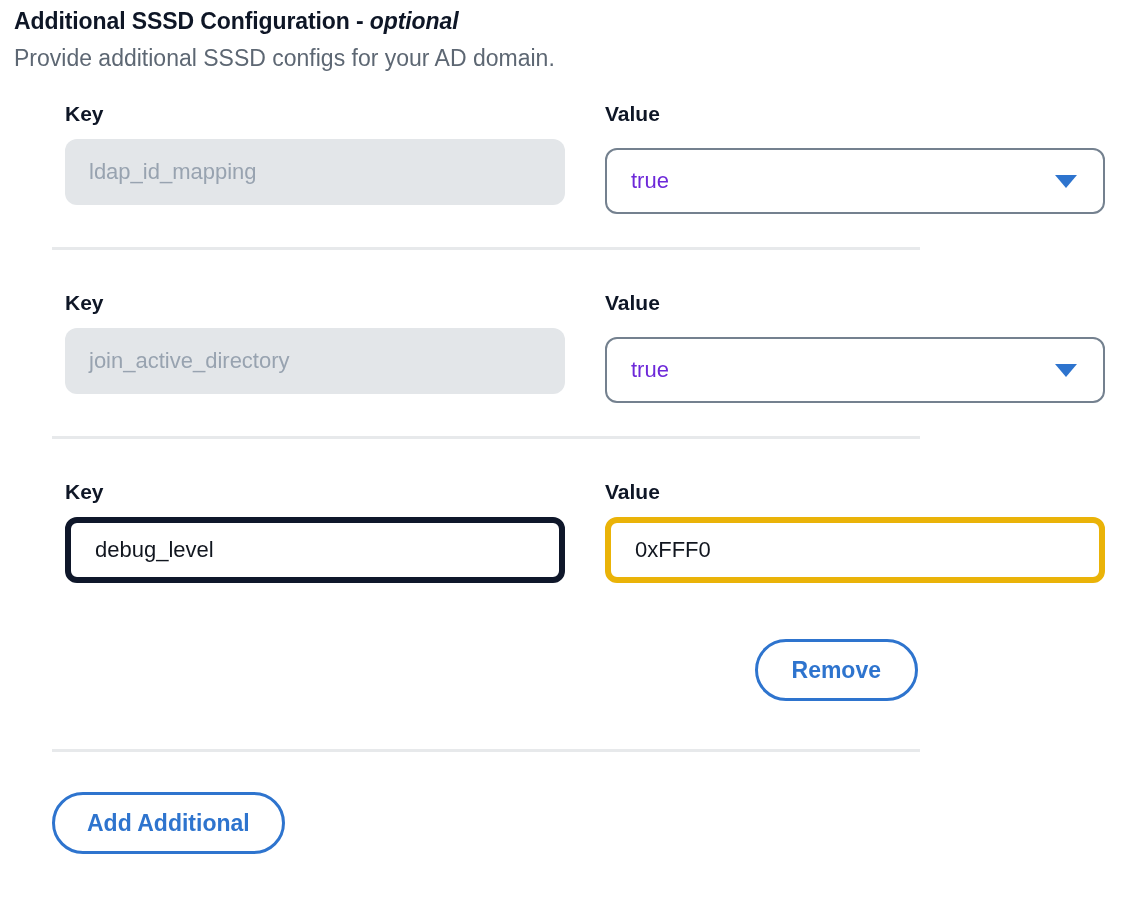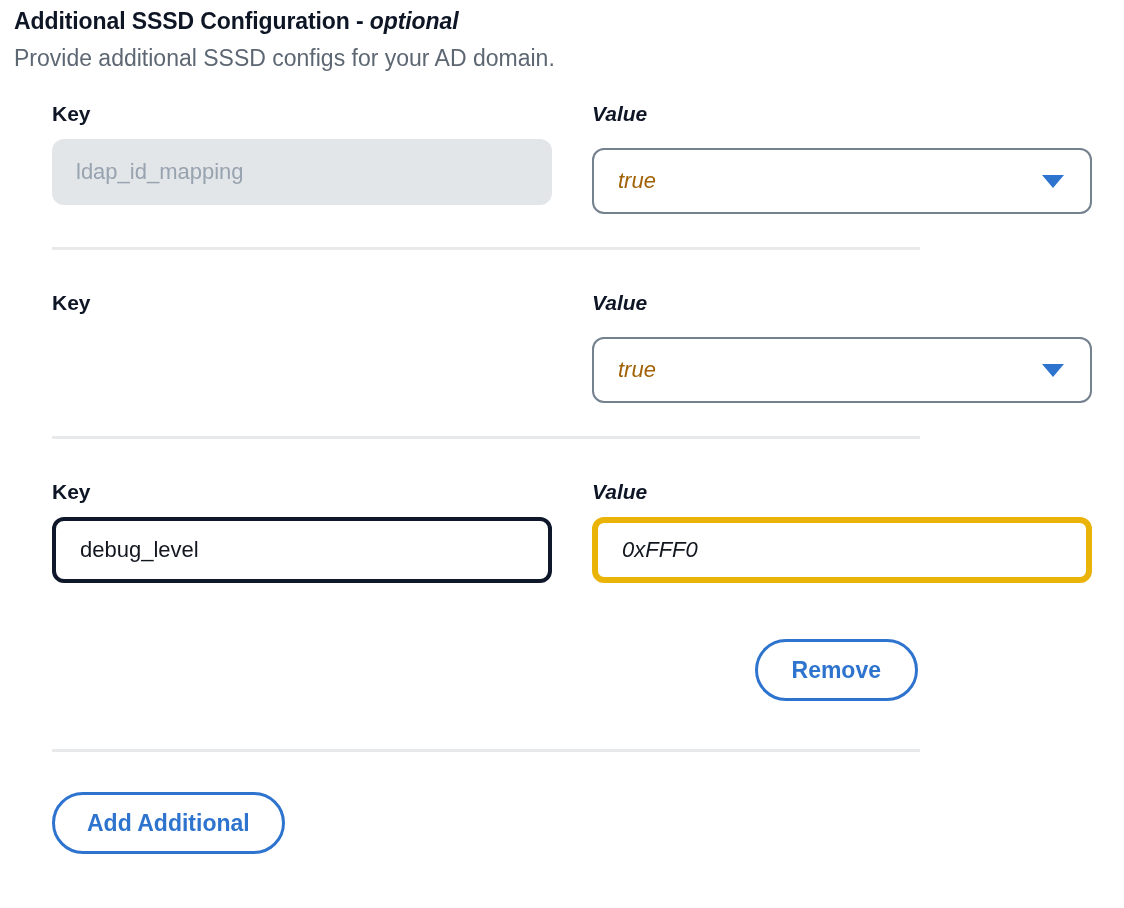--- a/index.html
+++ b/index.html
@@ -50,24 +50,24 @@
     margin-top: 31px;
   }
   .param-row {
     display: flex;
     padding: 0 32px 0 52px;
     box-sizing: border-box;
   }
   .field-col {
     width: 500px;
     flex: 0 0 500px;
+    margin-left: 13px;
   }
   .field-col.value-col {
     margin-left: 40px;
-    font-style: italic;
   }
 
   .field-label {
     font-size: 21px;
     font-weight: bold;
     color: #0e1626;
     line-height: 1;
     margin-bottom: 15px;
   }
 
@@ -83,30 +83,30 @@
     padding: 0 24px;
     background: #ffffff;
   }
 
   .field-control.disabled {
     background: #e3e6e9;
     border: none;
     color: #98a3b0;
   }
   .field-control.text-input {
-    border: 4px solid #0f172a;
+    border: 6px solid #0f172a;
     color: #11161f;
   }
   .field-control.text-input.focused {
     border: 6px solid #eab308;
   }
 
   .field-control.select {
     border: 2px solid #74818f;
-    color: #a16207;
+    color: #6d28d9;
     justify-content: space-between;
     cursor: pointer;
     margin-top: 24px;
   }
   .select .select-value {
     line-height: 1;
   }
   .chevron {
     width: 0;
     height: 0;
@@ -192,20 +192,21 @@
       </div>
     </div>
 
     <div class="sp-row-to-div"></div>
     <div class="divider"></div>
     <div class="sp-div-to-row"></div>
 
     <div class="param-row">
       <div class="field-col">
         <div class="field-label">Key</div>
+        <div class="field-control disabled">join_active_directory</div>
       </div>
       <div class="field-col value-col">
         <div class="field-label">Value</div>
         <div class="field-control select">
           <span class="select-value">true</span>
           <span class="chevron"></span>
         </div>
       </div>
     </div>
 

